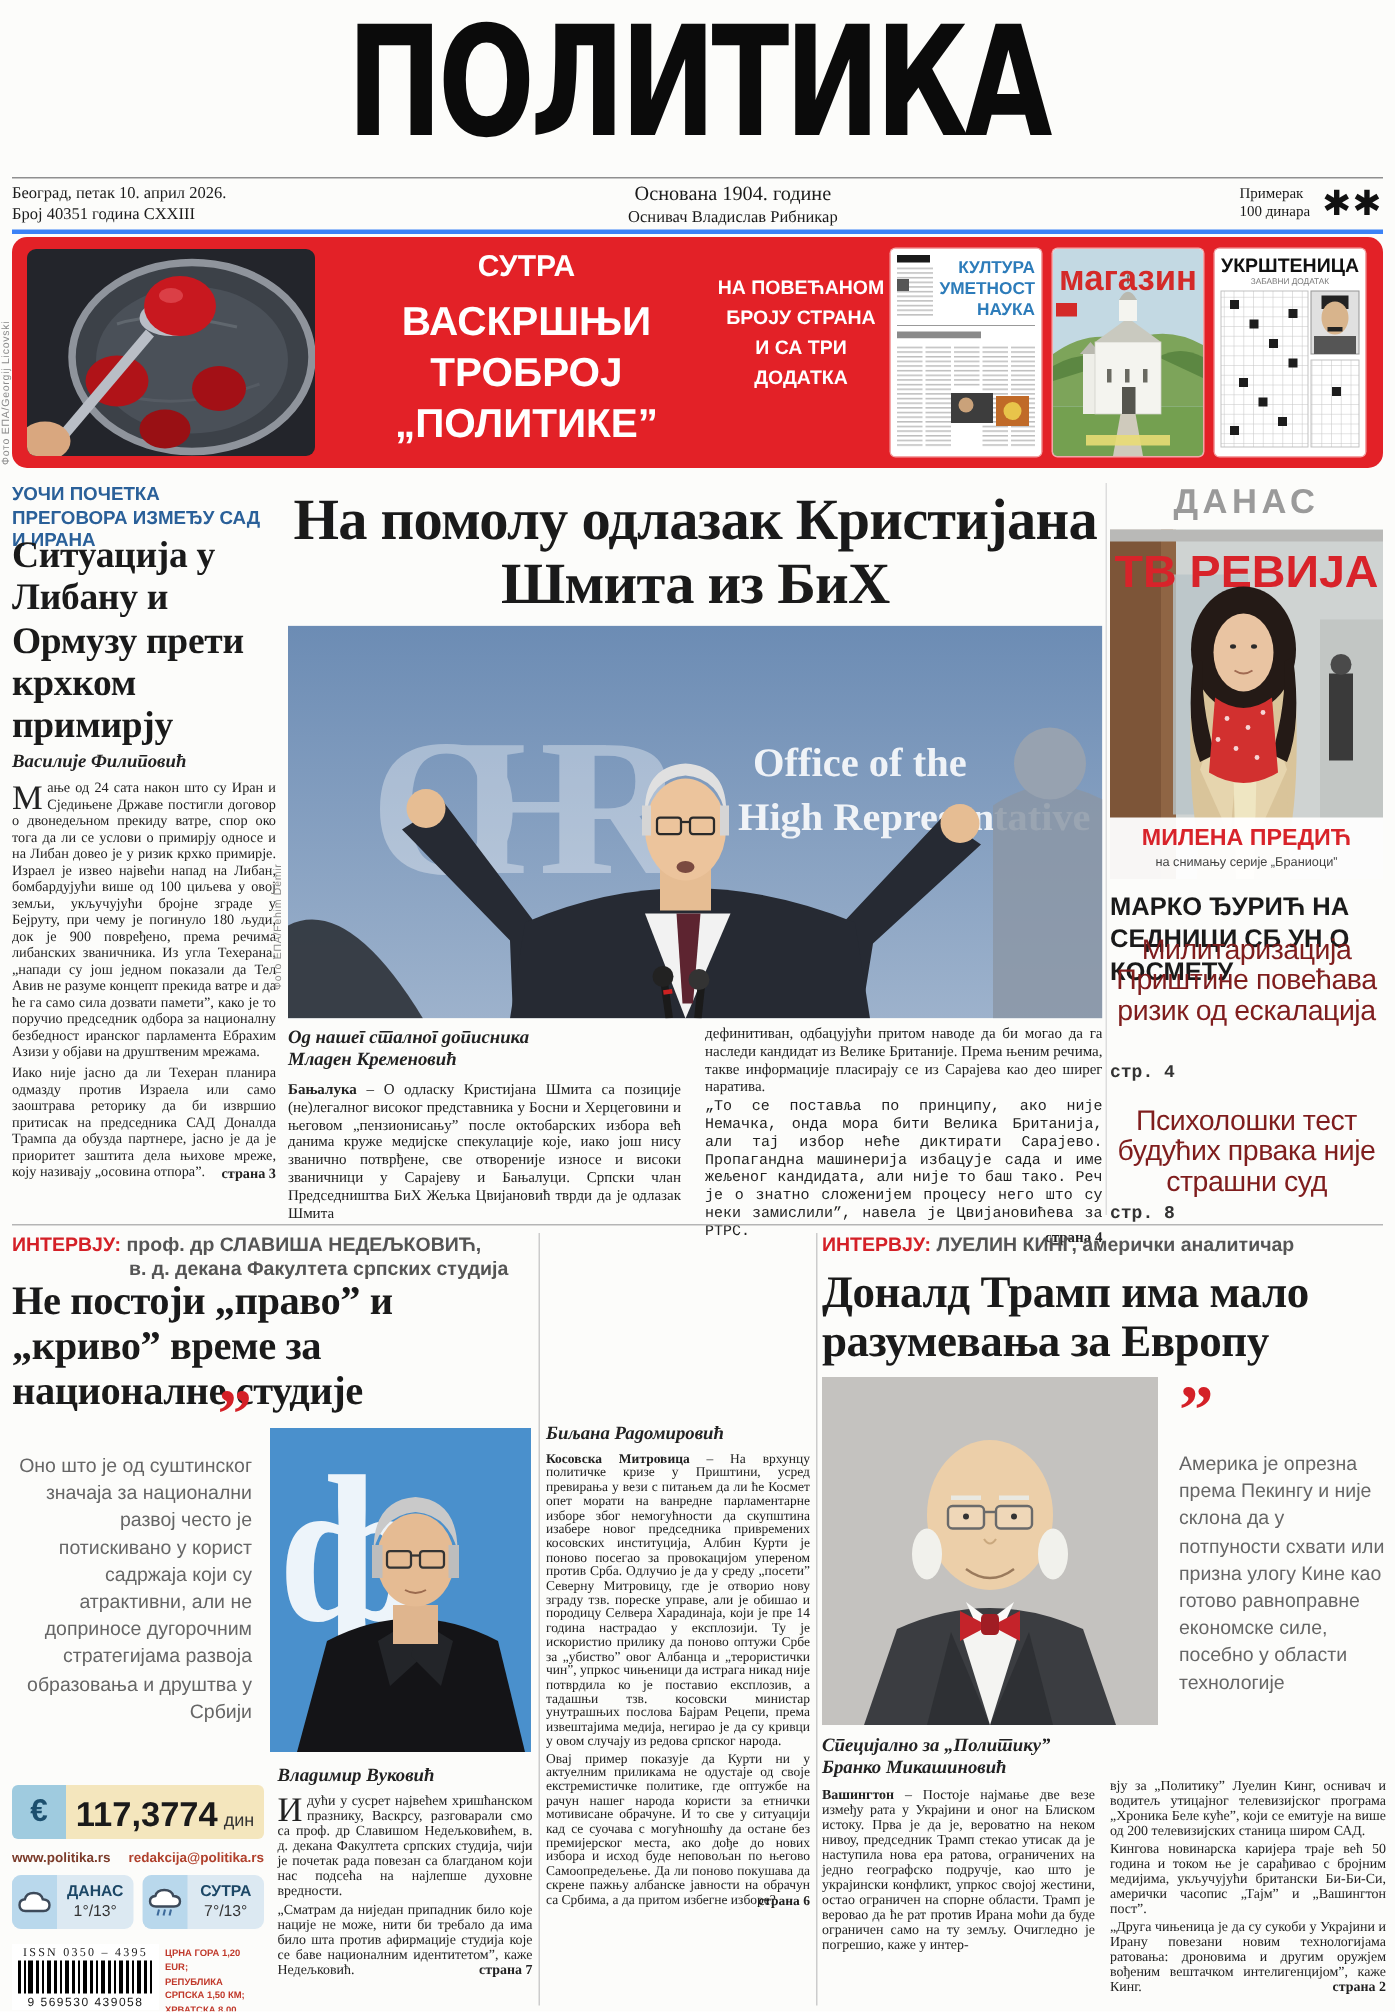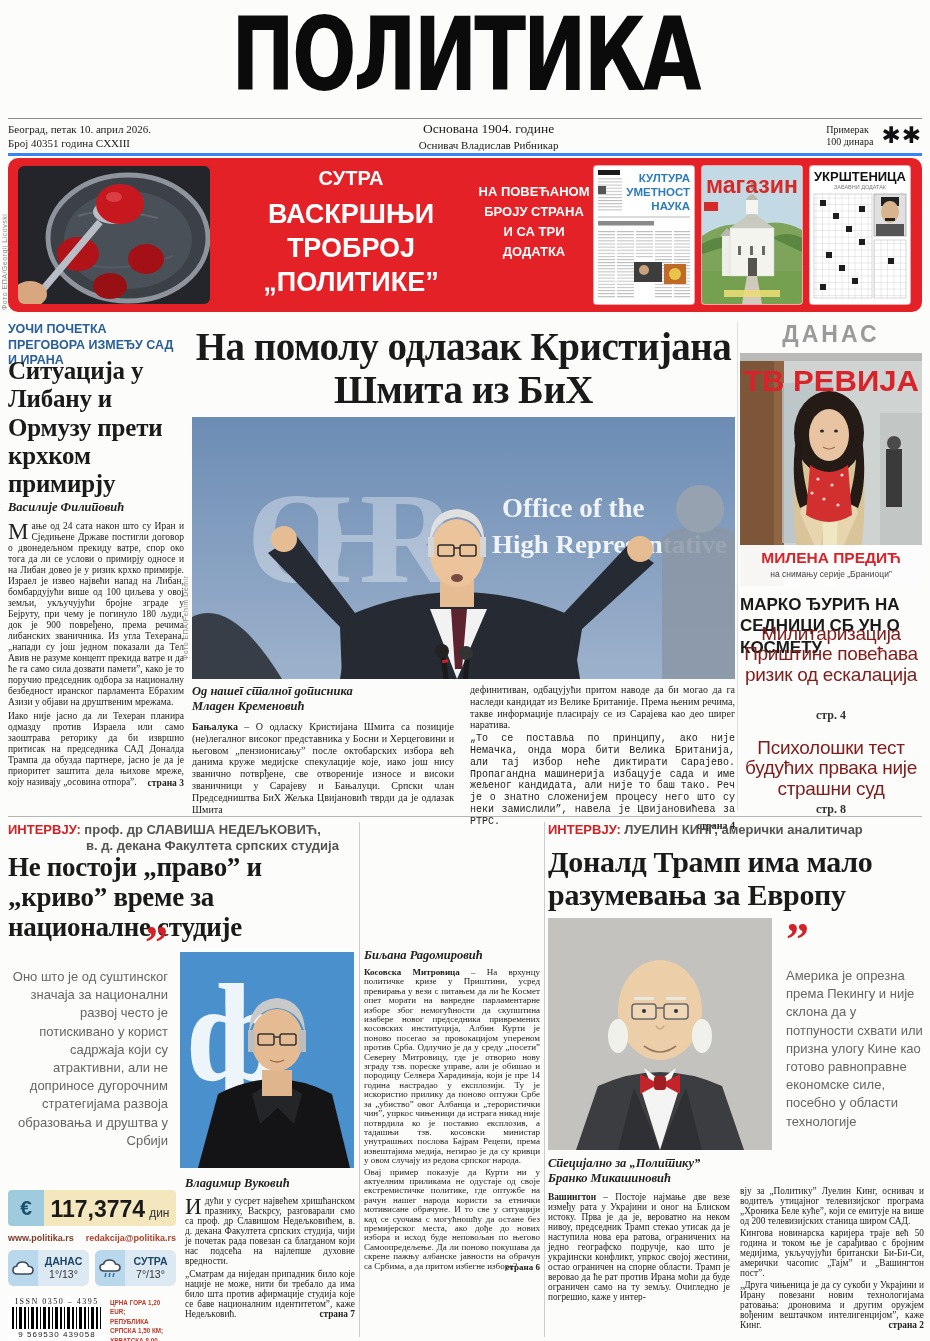--- a/index.html
+++ b/index.html
@@ -44,21 +44,21 @@
   .lead-bold{font-weight:bold;}
   .pref{text-align:right;font-weight:bold;margin-top:-10px;}
   .h-main{left:192px;top:326px;width:543px;text-align:center;font-size:39px;font-weight:bold;line-height:1.1;letter-spacing:-.5px;}
   .mainphoto{left:192px;top:417px;width:543px;height:262px;overflow:hidden;}
 
   .todayhdr{left:740px;top:321px;width:182px;text-align:center;font-family:"Liberation Sans",sans-serif;
             font-size:23px;font-weight:bold;color:#9a9a9a;letter-spacing:3px;}
   .tvcover{left:740px;top:353px;width:182px;height:233px;overflow:hidden;background:#cfd3d2;}
   .titem-k{font-family:"Liberation Sans",sans-serif;font-size:17px;font-weight:bold;color:#1a1a1a;line-height:1.25;text-align:left;}
   .titem-t{font-family:"Liberation Sans",sans-serif;font-size:19px;color:#7f1d1d;line-height:1.07;text-align:center;letter-spacing:-.3px;}
-  .titem-p{font-family:Liberation Serif, serif;font-size:12px;font-weight:bold;color:#333;text-align:center;}
+  .titem-p{font-family:Liberation Mono, monospace;font-size:12px;font-weight:bold;color:#333;text-align:left;}
 
   .rule-h{left:8px;top:816px;width:914px;height:1px;background:#b5b5b5;}
   .rule-v{width:1px;background:#cccccc;}
 
   .ikick{font-family:"Liberation Sans",sans-serif;font-size:13px;font-weight:bold;color:#555;line-height:1.25;}
   .ikick .red{color:#d42027;}
   .h-int-l{left:8px;top:852px;width:348px;font-size:27px;font-weight:bold;line-height:1.12;letter-spacing:-.3px;}
   .h-kurti{left:364px;top:821px;width:176px;font-size:26px;font-weight:bold;line-height:1.17;letter-spacing:-.3px;}
   .h-int-r{left:548px;top:845px;width:380px;font-size:30px;font-weight:bold;line-height:1.1;letter-spacing:-.3px;}
   .qmark{font-size:46px;line-height:30px;color:#d42027;font-weight:bold;font-family:"Liberation Serif",serif;}

